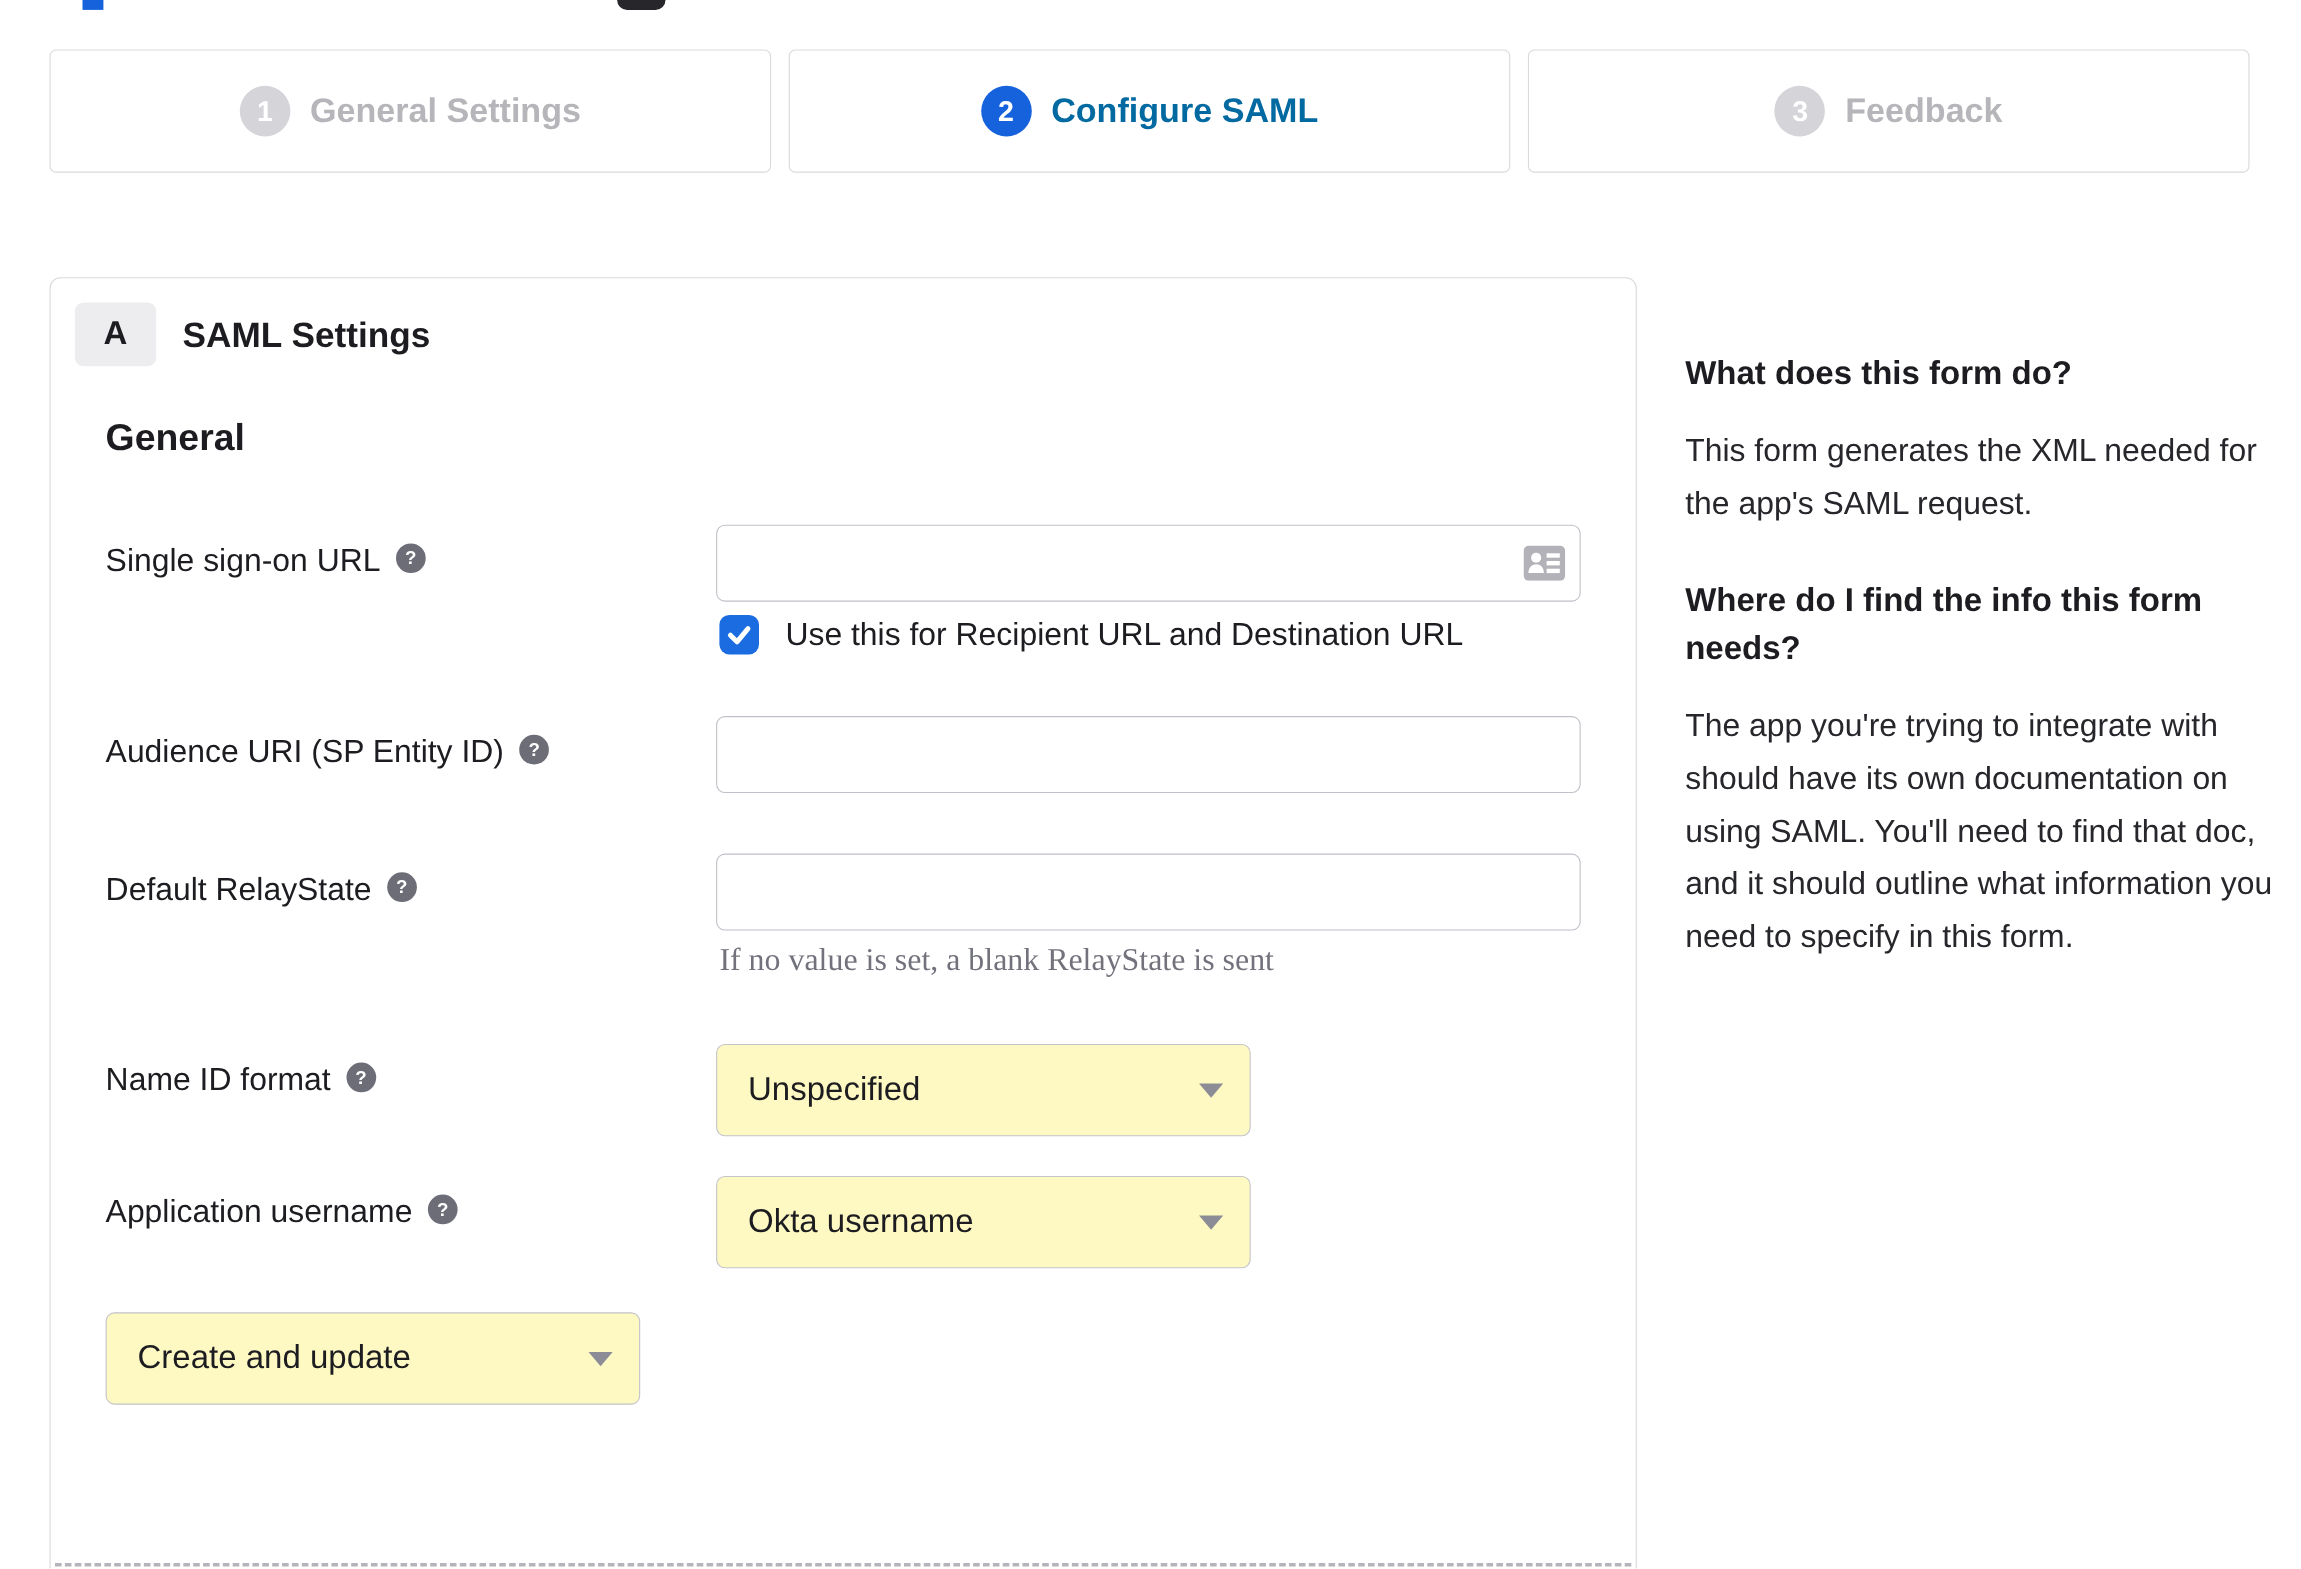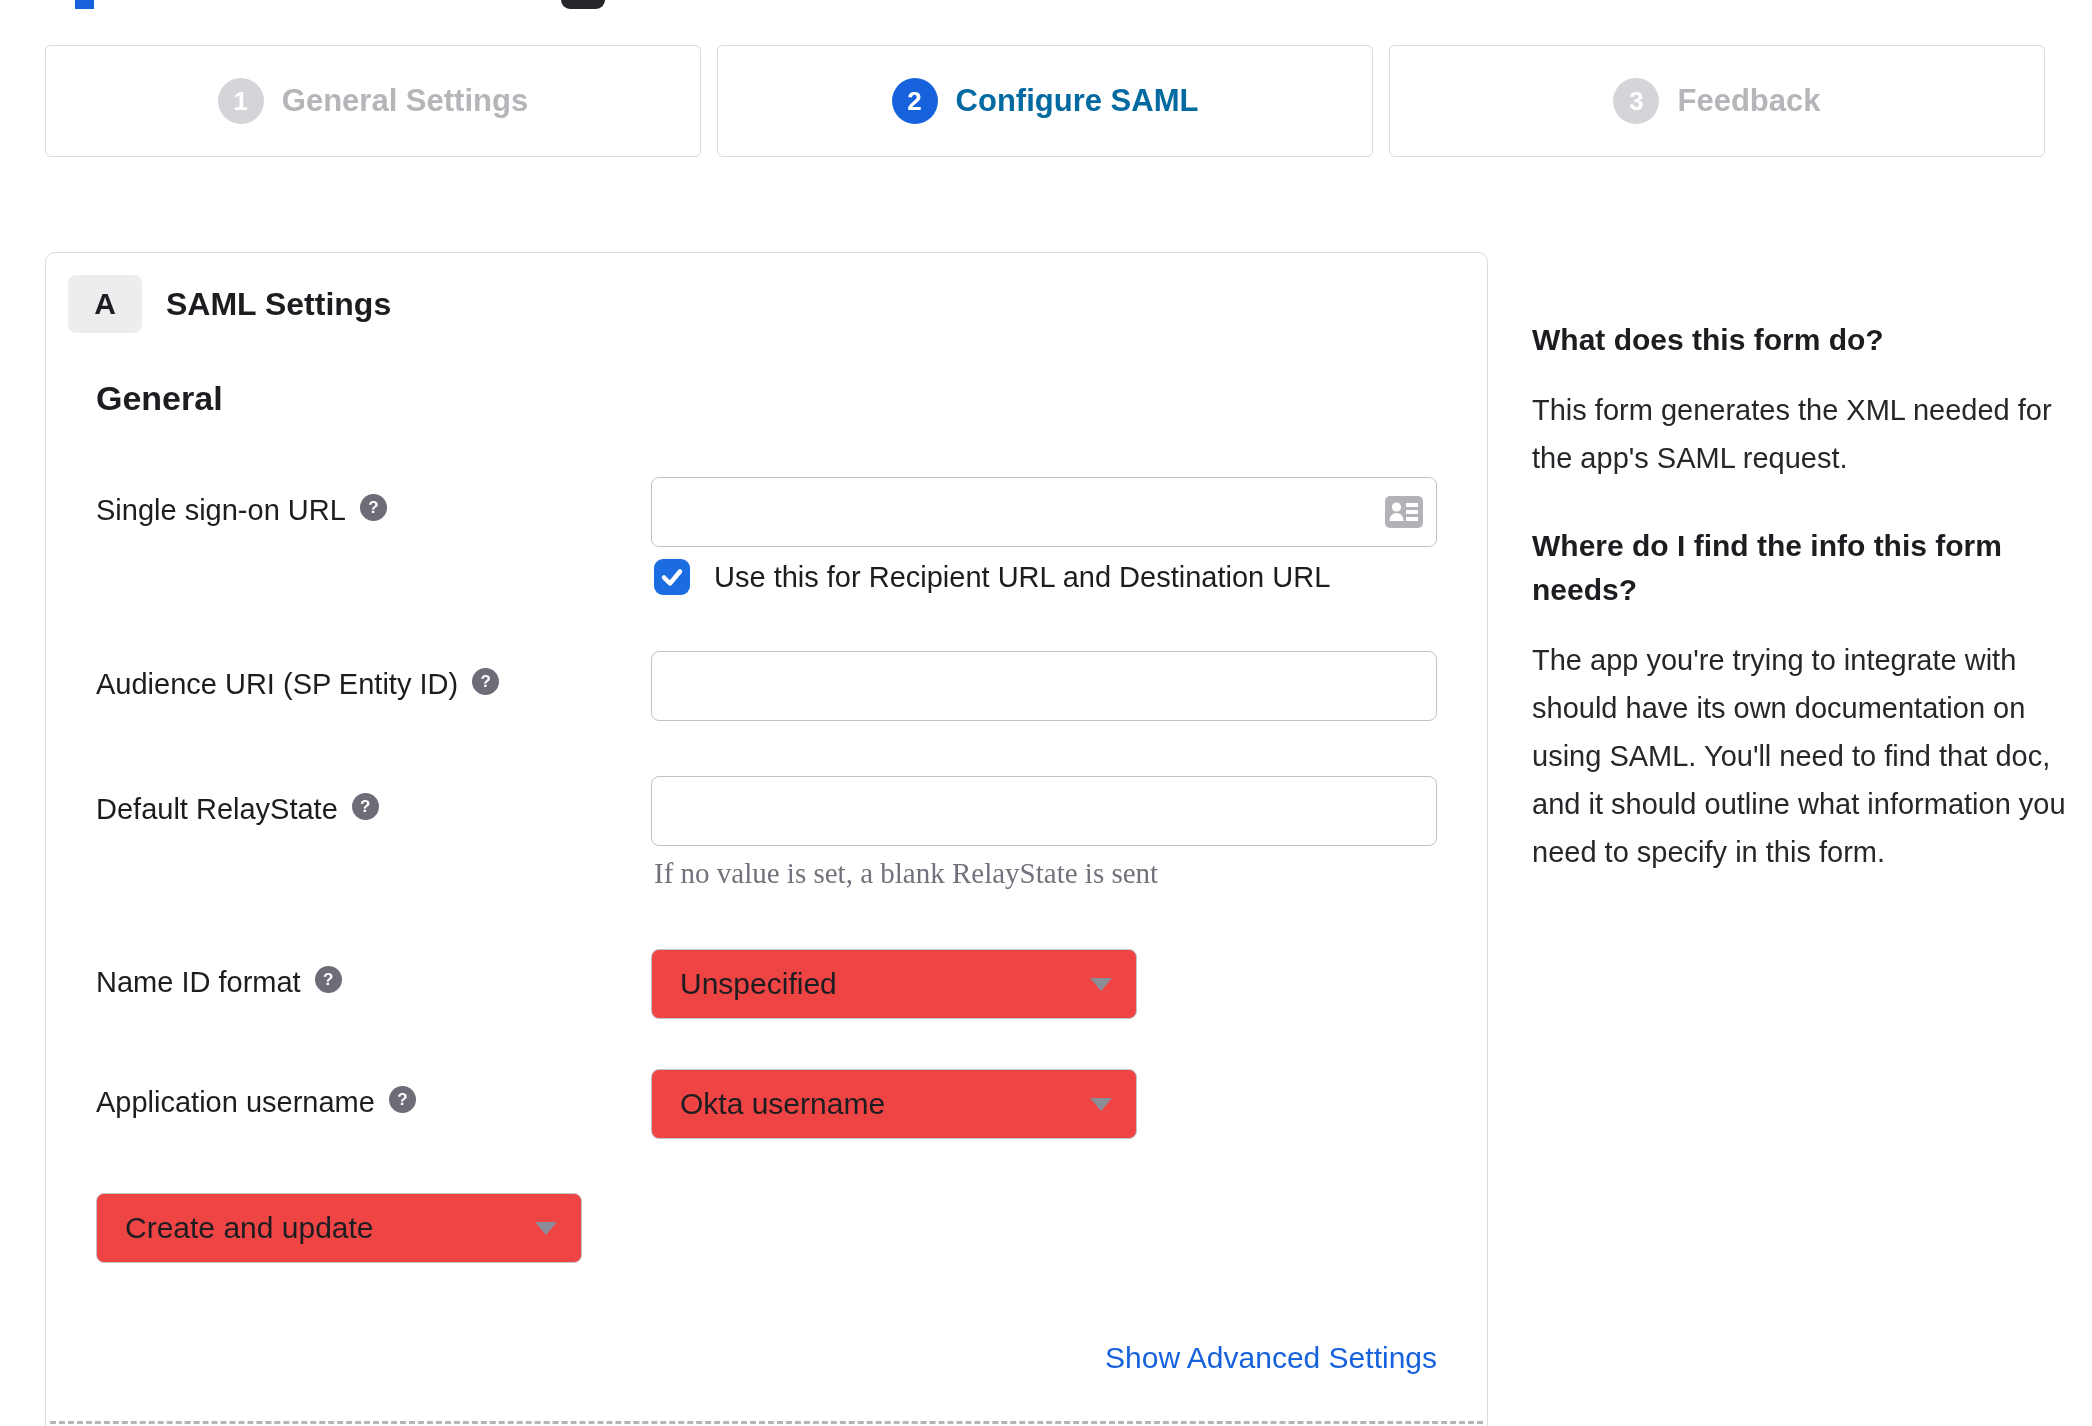--- a/index.html
+++ b/index.html
@@ -68,22 +68,22 @@
   .checkbox-row { position: absolute; left: 608px; top: 306px; display: flex; align-items: center; gap: 24px; }
   .checkbox {
     width: 36px; height: 36px; border-radius: 9px; background: #1b6ce0;
     display: flex; align-items: center; justify-content: center; flex: 0 0 auto;
   }
   .checkbox-label { font-size: 29px; color: #1d1d21; }
 
   .hint { position: absolute; left: 608px; top: 604px; font-size: 29px; color: #72727c; font-family: Liberation Serif, serif; }
 
   .select {
-    position: relative; width: 486px; height: 70px;
-    border: 1.5px solid #c3c3ca; border-radius: 8px; background: #ef4444;
+    position: relative; width: 486px; height: 84px;
+    border: 1.5px solid #c3c3ca; border-radius: 8px; background: #fef9c3;
     display: flex; align-items: center; padding-left: 28px;
     font-size: 30px; color: #1d1d21; cursor: pointer;
   }
   .caret {
     position: absolute; right: 24px; top: 50%; margin-top: -6px;
     width: 0; height: 0;
     border-left: 11px solid transparent; border-right: 11px solid transparent;
     border-top: 13px solid #8c8c96;
   }
 
@@ -193,23 +193,20 @@
     </div>
   </div>
 
   <div class="row" style="top:940px;">
     <div class="select">
       <span>Create and update</span>
       <span class="caret"></span>
     </div>
   </div>
 
-  <div class="advanced-link-row">
-    <a class="advanced-link">Show Advanced Settings</a>
-  </div>
 
   <div class="dashed-divider"></div>
 </div>
 
 <div class="sidebar">
   <h3>What does this form do?</h3>
   <p>This form generates the XML needed for the app's SAML request.</p>
   <h3>Where do I find the info this form needs?</h3>
   <p>The app you're trying to integrate with should have its own documentation on using SAML. You'll need to find that doc, and it should outline what information you need to specify in this form.</p>
 </div>

